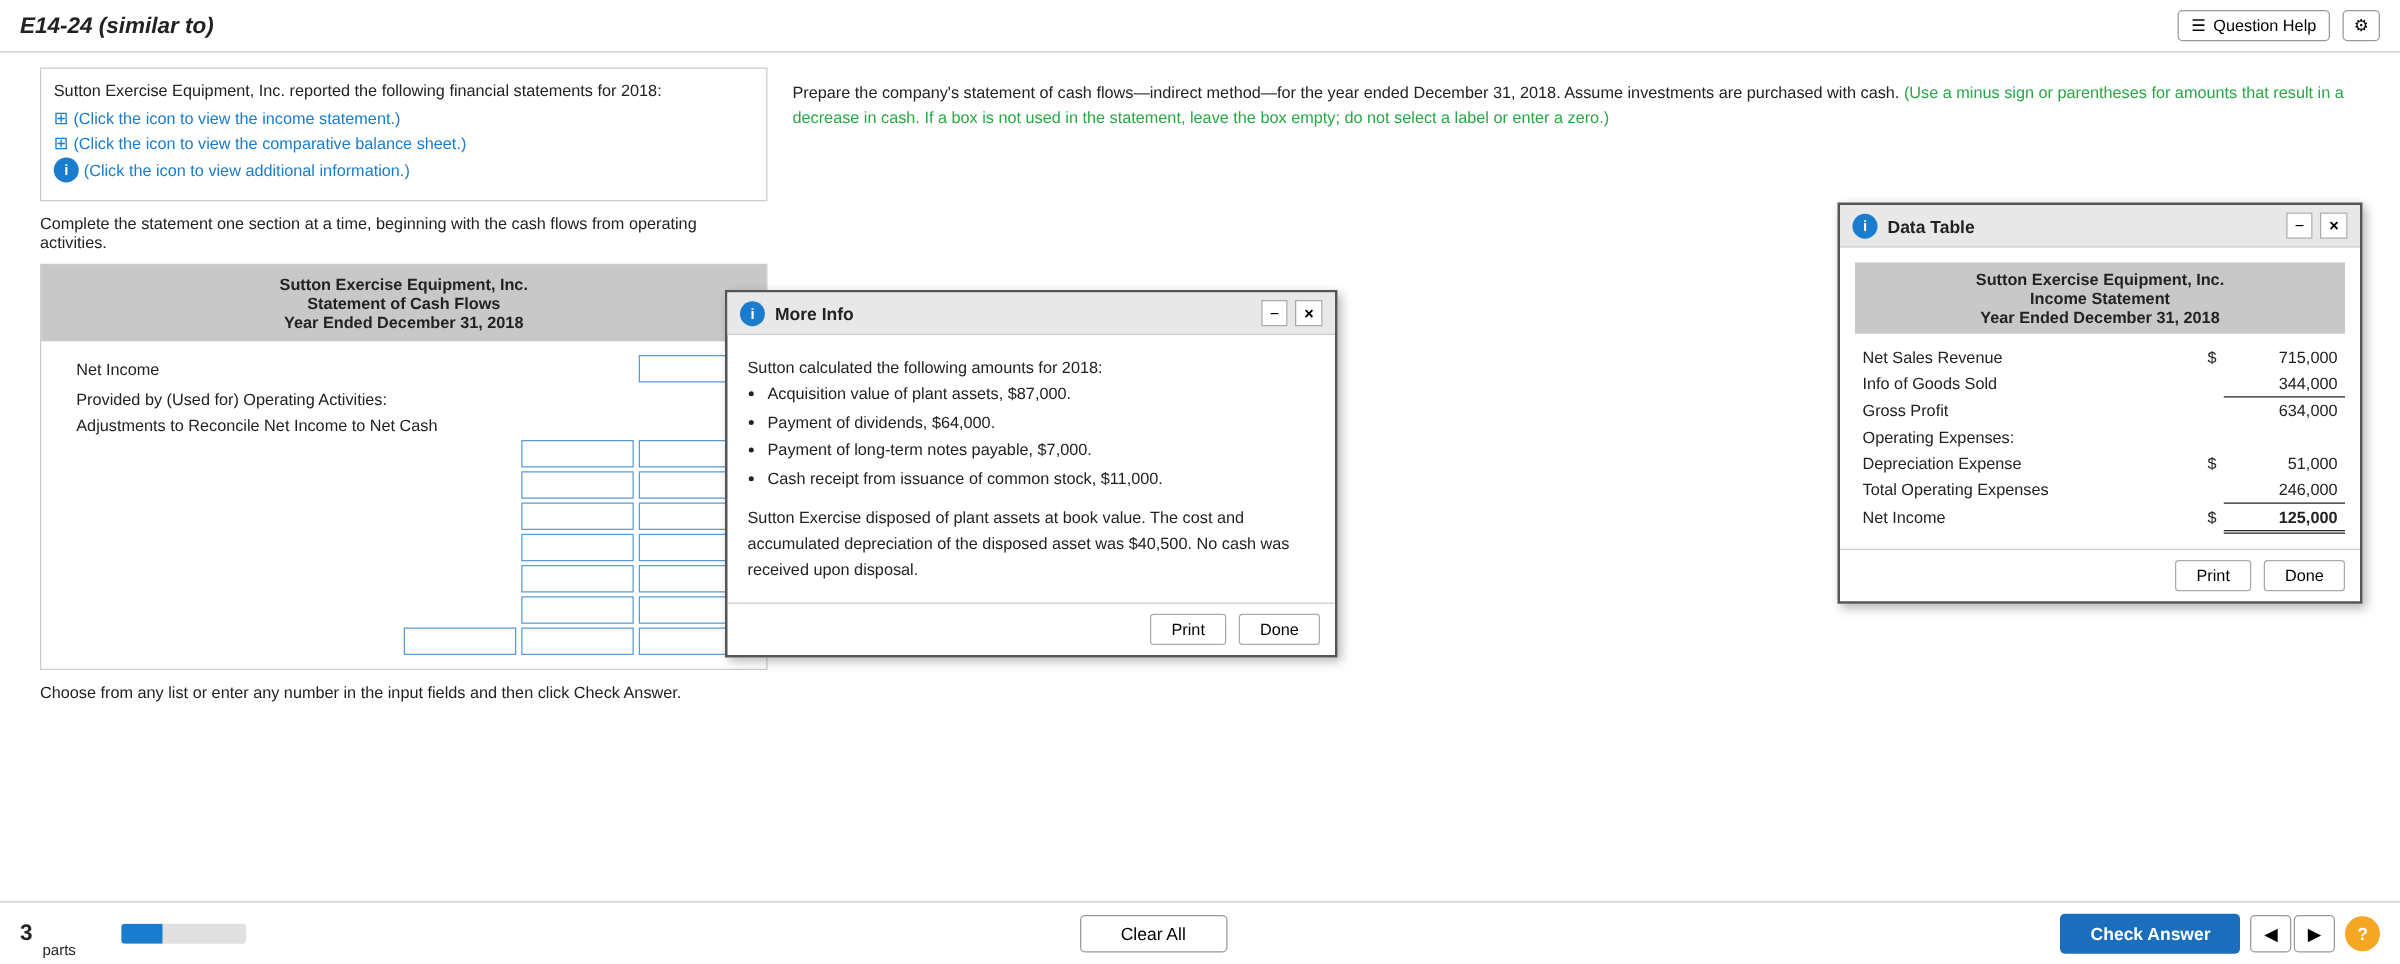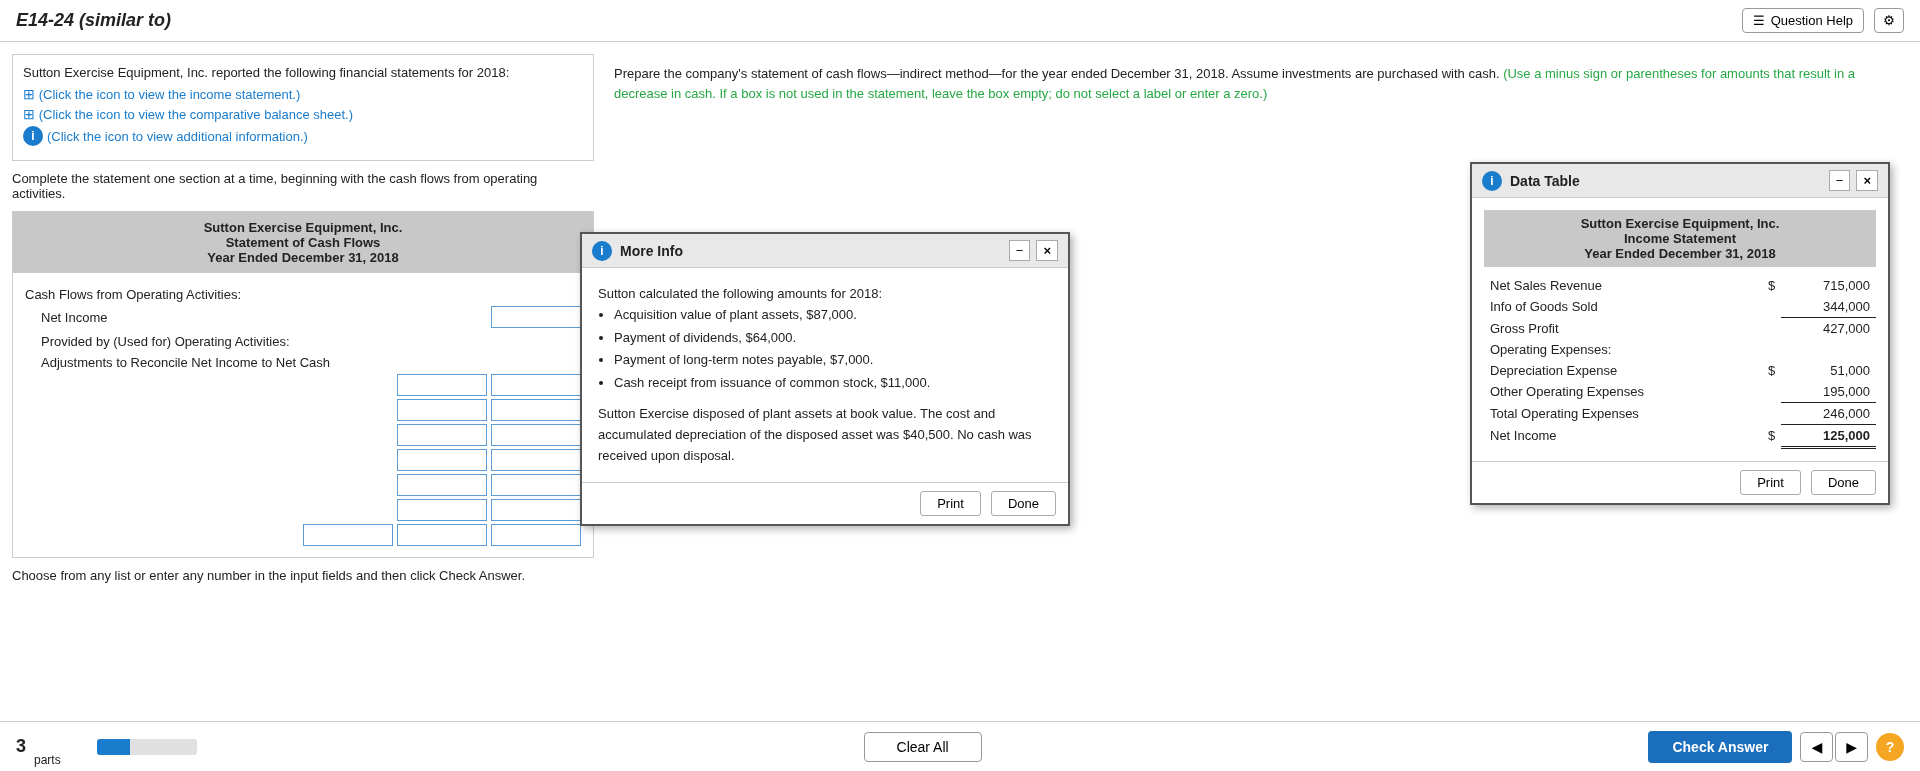--- a/index.html
+++ b/index.html
@@ -11,21 +11,21 @@
     .header { display: flex; align-items: center; justify-content: space-between; padding: 8px 16px; background: #fff; border-bottom: 1px solid #ccc; }
     .header-title { font-size: 18px; font-weight: bold; font-style: italic; }
     .header-right { display: flex; align-items: center; gap: 10px; }
     .question-help-btn { display: flex; align-items: center; gap: 6px; border: 1px solid #999; border-radius: 4px; padding: 4px 10px; background: #fff; cursor: pointer; font-size: 13px; }
     .gear-btn { border: 1px solid #999; border-radius: 4px; padding: 4px 8px; background: #fff; cursor: pointer; }
 
     
     .content-area { display: flex; flex: 1; padding: 12px; gap: 10px; position: relative; }
 
     
-    .left-panel { width: 582px; flex-shrink: 0; }
+    .left-panel { width: 582px; flex-shrink: 0; margin-left: 20px; }
     .left-top { border: 1px solid #ccc; padding: 10px; margin-bottom: 10px; background: #fff; font-size: 13px; }
     .left-top p { margin-bottom: 6px; }
     .icon-link { color: #1a7ccc; cursor: pointer; display: flex; align-items: center; gap: 4px; margin-bottom: 4px; }
     .icon-link .grid-icon { color: #1a7ccc; font-size: 14px; }
 
     .instruction-text { font-size: 13px; margin: 8px 0 10px 0; }
 
     
     .statement-box { border: 1px solid #ccc; background: #fff; padding: 0; }
     .statement-header { background: #c8c8c8; text-align: center; padding: 8px 4px; }
@@ -129,21 +129,20 @@
       <p class="instruction-text">Complete the statement one section at a time, beginning with the cash flows from operating activities.</p>
 
       <div class="statement-box">
         <div class="statement-header">
           <p>Sutton Exercise Equipment, Inc.</p>
           <p>Statement of Cash Flows</p>
           <p>Year Ended December 31, 2018</p>
         </div>
         <div class="statement-body">
 
-          <p class="section-label">Cash Flows from Operating Activities:</p>
 
           <div class="input-row indent1">
             <span class="label-part">Net Income</span>
             <input class="input-box" type="text" style="">
           </div>
 
           <p class="section-label indent1">Provided by (Used for) Operating Activities:</p>
           <p class="section-label indent1">Adjustments to Reconcile Net Income to Net Cash</p>
 
           <div class="two-input-row indent2">
@@ -261,36 +260,31 @@
             <td class="amount">715,000</td>
           </tr>
           <tr>
             <td>Info of Goods Sold</td>
             <td class="amount"></td>
             <td class="amount underline">344,000</td>
           </tr>
           <tr>
             <td>Gross Profit</td>
             <td class="amount"></td>
-            <td class="amount">427,000</td>
+            <td class="amount">634,000</td>
           </tr>
           <tr>
             <td>Operating Expenses:</td>
             <td class="amount"></td>
             <td class="amount"></td>
           </tr>
           <tr>
             <td class="indent">Depreciation Expense</td>
             <td class="amount">$</td>
             <td class="amount">51,000</td>
-          </tr>
-          <tr>
-            <td class="indent">Other Operating Expenses</td>
-            <td class="amount"></td>
-            <td class="amount underline">195,000</td>
           </tr>
           <tr>
             <td>Total Operating Expenses</td>
             <td class="amount"></td>
             <td class="amount underline">246,000</td>
           </tr>
           <tr>
             <td>Net Income</td>
             <td class="amount">$</td>
             <td class="amount double-underline" style="font-weight:bold;">125,000</td>

